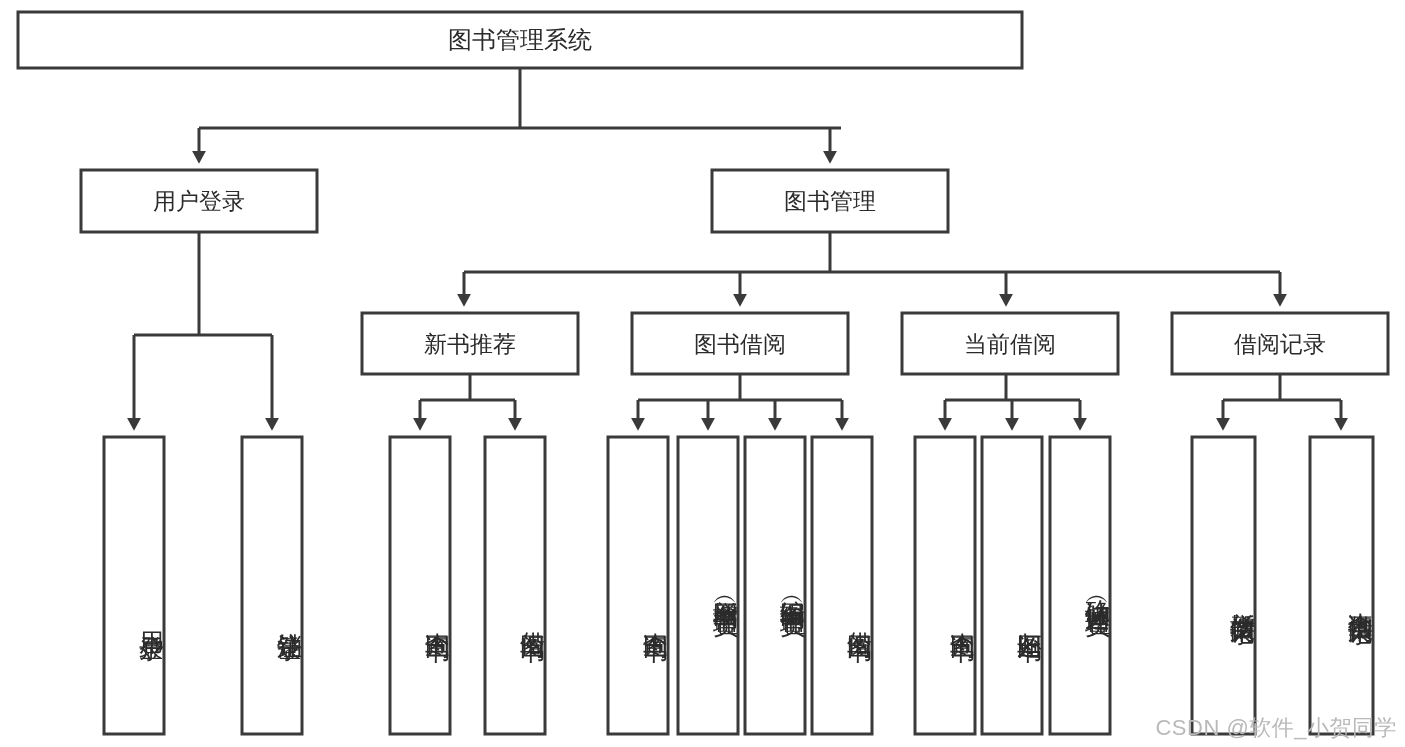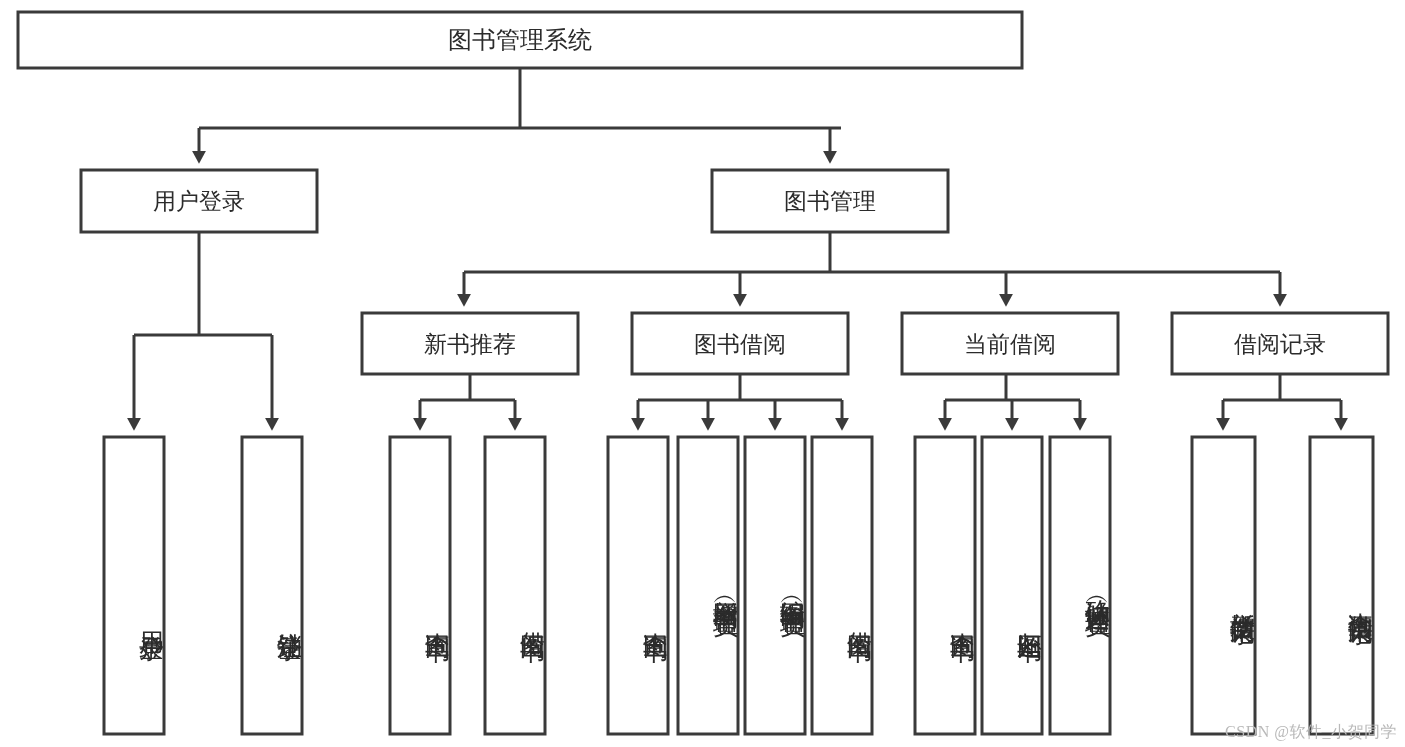--- a/index.html
+++ b/index.html
@@ -36,22 +36,22 @@
     line-height:1.02;
     color:#2b2b2b;
     letter-spacing:2px;
     white-space:nowrap;
     pointer-events:none;
   }
   .watermark{
     position:absolute;
     right:8px;
     bottom:4px;
-    font-family:Liberation Serif, serif;
-    font-size:16px;
+    font-family:Liberation Sans, sans-serif;
+    font-size:22px;
     color:#b9b9b9;
     white-space:nowrap;
     letter-spacing:0.5px;
   }
 </style>
 </head>
 <body>
 
 <svg id="diagram" viewBox="0 0 1405 747">
   <defs>

